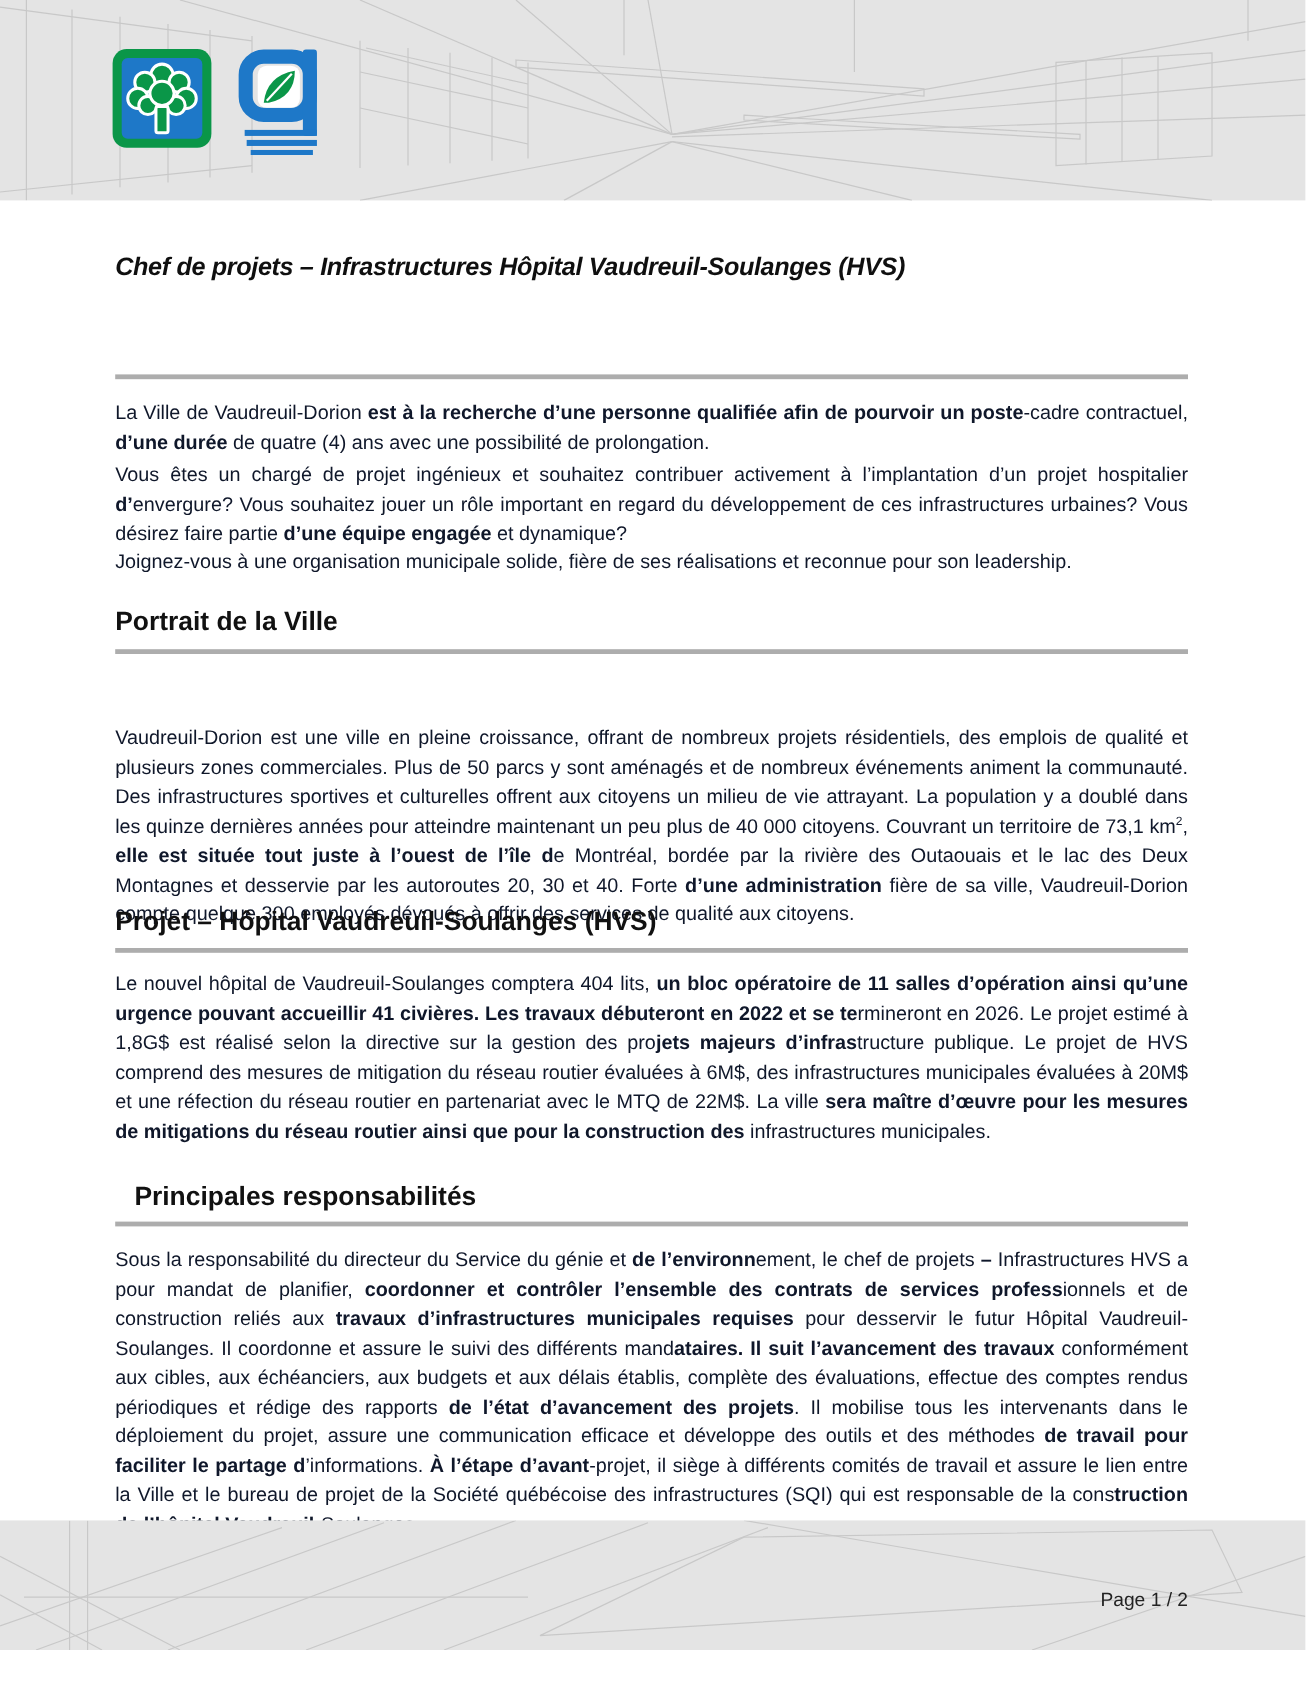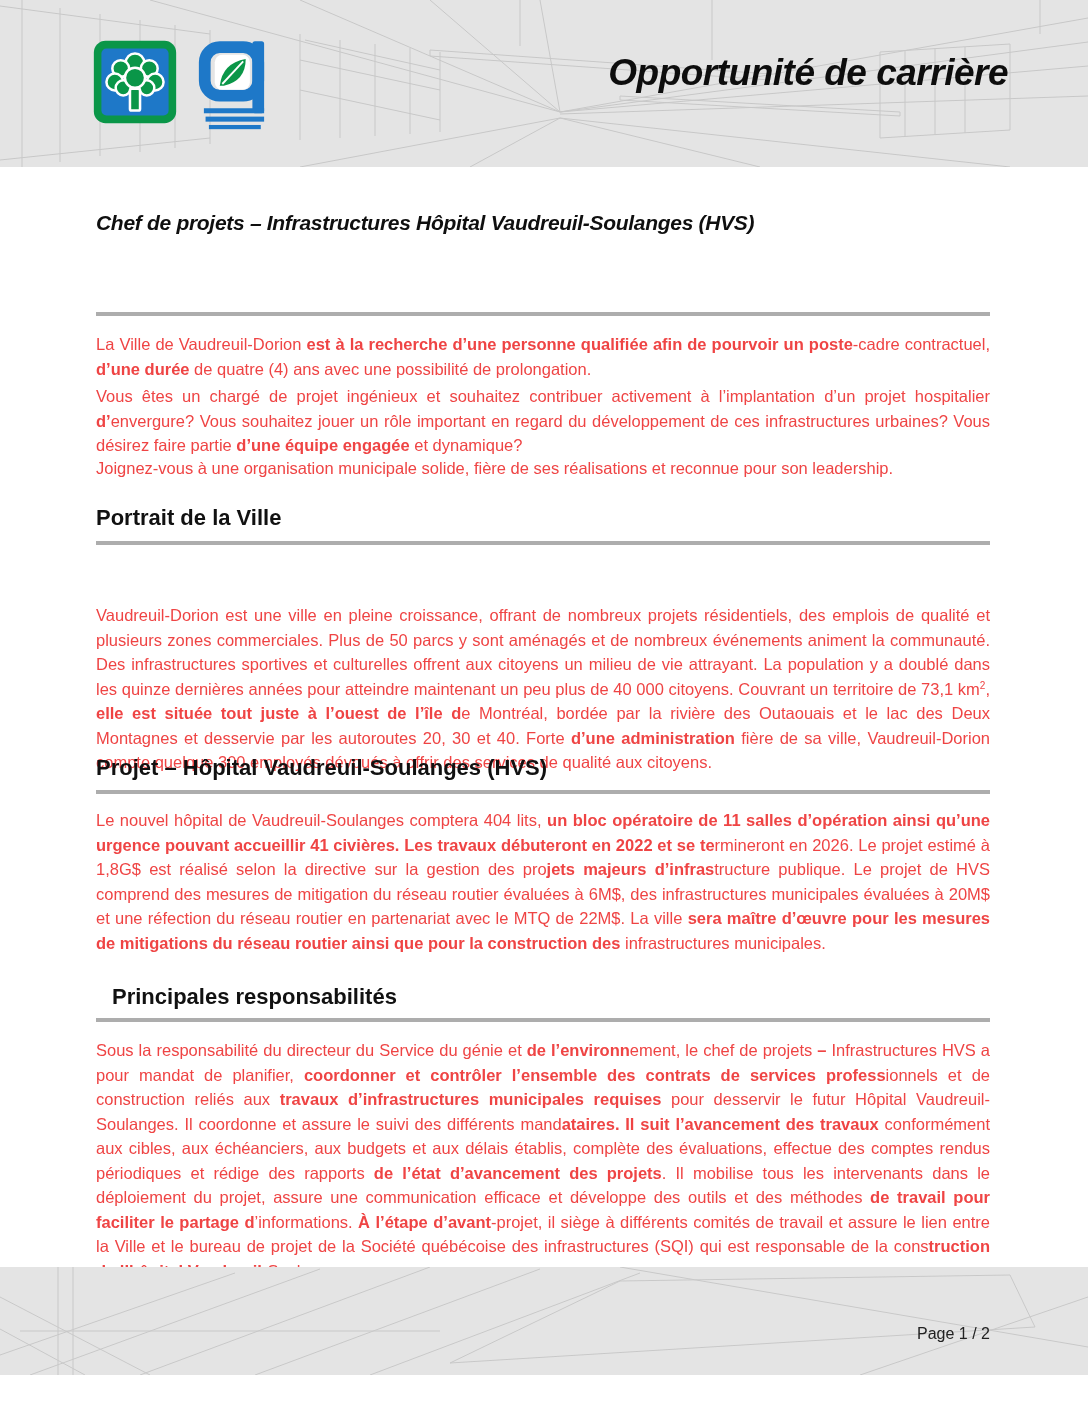--- a/index.html
+++ b/index.html
@@ -23,21 +23,21 @@
   .htitle { position:absolute; right:80px; top:50px; text-align:right;
             font-style:italic; font-weight:bold; font-size:37px; line-height:46px;
             color:#0d0d0d; letter-spacing:-0.5px; }
 
   #doc-title { position:absolute; left:96px; top:202px; width:900px; margin:0;
                font-size:21px; line-height:41px; font-weight:bold; font-style:italic;
                color:#0f0f0f; letter-spacing:-0.3px; }
   .rule { position:absolute; left:96px; width:894px; height:4px; background:#adadad; }
   #rule-title { top:312px; }
   p.body { position:absolute; left:96px; width:894px; margin:0;
-           font-size:16.5px; line-height:24.5px; text-align:justify; color:#ef4444; }
+           font-size:16.5px; line-height:24.5px; text-align:justify; color:#0f172a; }
   h2.sec { position:absolute; left:96px; margin:0; font-size:22px; font-weight:bold; color:#111; }
   #p1 { top:332px; }
   #p2 { top:384px; }
   #p3 { top:456px; }
   #h-portrait { top:505px; }
   #rule-portrait { top:541px; }
   #p-portrait { top:560px;margin-top:43px; }
   #h-projet { top:755px; }
   #rule-projet { top:790px; }
   #p-projet { top:808px; }
@@ -119,21 +119,20 @@
         <rect x="14" y="84" width="72" height="6" fill="#1e78c8"></rect>
         <rect x="16" y="94" width="70" height="6" fill="#1e78c8"></rect>
         <rect x="20" y="104" width="62" height="5" fill="#1e78c8"></rect>
         <rect x="27" y="20" width="42" height="42" rx="9" fill="#ffffff"></rect>
         <path d="M33 57 Q36 30 64 25 Q64 51 38 57 Z" fill="#0a9648"></path>
         <path d="M36 55 L61 28" stroke="#ffffff" stroke-width="2.2" fill="none"></path>
       </svg>
     </div>
 
     <div class="htitle">
-      <div>Opportunité de carrière</div>
     </div>
   </header>
 
   <h1 id="doc-title">Chef de projets – Infrastructures Hôpital Vaudreuil-Soulanges (HVS)</h1>
   <div class="rule" id="rule-title"></div>
 
   <p class="body" id="p1"><span>La Ville de Vaudreuil-Dorion </span><span class="b">est à la recherche d’une personne qualifiée afin de pourvoir un poste</span><span>-cadre contractuel, </span><span class="b">d’une durée</span><span> de quatre (4) ans avec une possibilité de prolongation.</span></p>
   <p class="body" id="p2"><span>Vous êtes un chargé de projet ingénieux et souhaitez contribuer activement à l’implantation d’un projet hospitalier </span><span class="b">d’</span><span>envergure? Vous souhaitez jouer un rôle important en regard du développement de ces infrastructures urbaines? Vous désirez faire partie </span><span class="b">d’une équipe engagée</span><span> et dynamique?</span></p>
   <p class="body" id="p3"><span>Joignez-vous à une organisation municipale solide, fière de ses réalisations et reconnue pour son leadership.</span></p>
 

